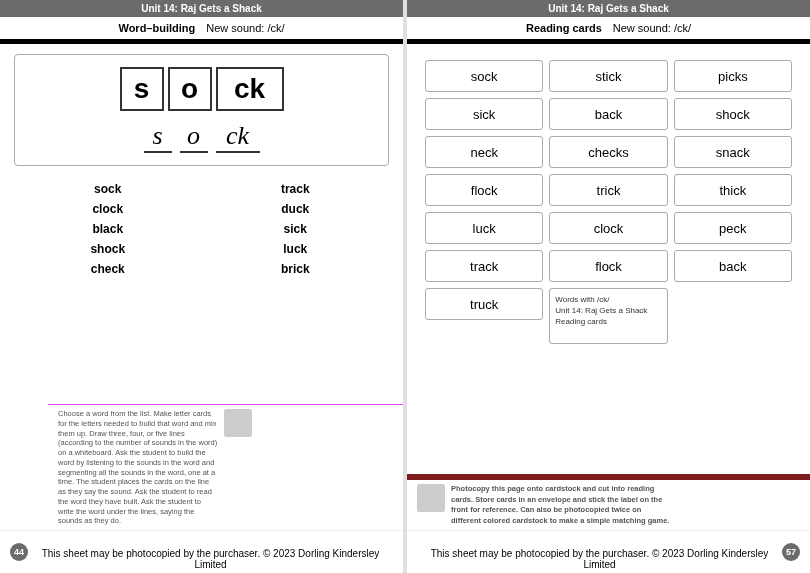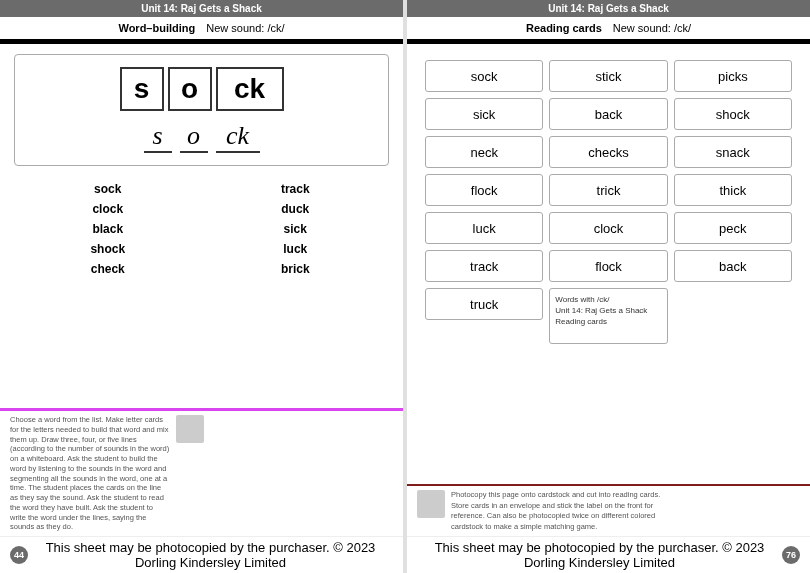--- a/index.html
+++ b/index.html
@@ -115,40 +115,42 @@
       font-weight: bold;
       font-size: 12px;
       padding: 2px 0;
       text-align: center;
     }
     .page-footer {
       display: flex;
       align-items: center;
       justify-content: space-between;
       padding: 4px 10px;
-      border-top: 3px solid #d946ef;
+      border-top: 1px solid #d946ef;
       font-size: 8px;
       color: #666;
+      margin-left: 48px;
     }
     .page-num {
       background: #6b6b6b;
       color: #fff;
       border-radius: 50%;
       width: 18px;
       height: 18px;
       display: flex;
       align-items: center;
       justify-content: center;
       font-size: 9px;
       font-weight: bold;
     }
     .footer-text {
       flex: 1;
       text-align: center;
-      font-size: 13px;
+      font-size: 10px;
+      margin-top: 14px;
     }
     .footer-img {
       width: 28px;
       height: 28px;
       background: #ccc;
       border-radius: 2px;
     }
     .footer-note {
       font-size: 7.5px;
       color: #555;
@@ -263,26 +265,26 @@
         <div class="reading-card">luck</div>
         <div class="reading-card">clock</div>
         <div class="reading-card">peck</div>
         <div class="reading-card">track</div>
         <div class="reading-card">flock</div>
         <div class="reading-card">back</div>
         <div class="reading-card">truck</div>
         <div class="reading-card note-card" style="font-size:8px;line-height:1.4;color:#333;text-align:left;height:56px;align-items:flex-start;">Words with /ck/<br>Unit 14: Raj Gets a Shack<br>Reading cards</div>
       </div>
     </div>
-    <div style="display:flex;align-items:flex-start;justify-content:space-between;padding:4px 10px;border-top:2px solid #7f1d1d;gap:8px;">
+    <div style="display:flex;align-items:flex-start;justify-content:space-between;padding:4px 10px;border-top:6px solid #7f1d1d;gap:8px;font-weight:bold;">
       <div style="display:flex;align-items:flex-start;gap:6px;">
         <div class="footer-img"></div>
         <div class="right-footer-note">Photocopy this page onto cardstock and cut into reading cards.
 Store cards in an envelope and stick the label on the front for reference.
 Can also be photocopied twice on different colored cardstock to make a simple matching game.</div>
       </div>
     </div>
     <div style="display:flex;justify-content:space-between;align-items:center;padding:3px 10px;border-top:1px solid #eee;">
       <div class="footer-text">This sheet may be photocopied by the purchaser. © 2023 Dorling Kindersley Limited</div>
-      <div class="page-num">76</div>
+      <div class="page-num">57</div>
     </div>
   </div>
 </div>
 
 </body></html>

